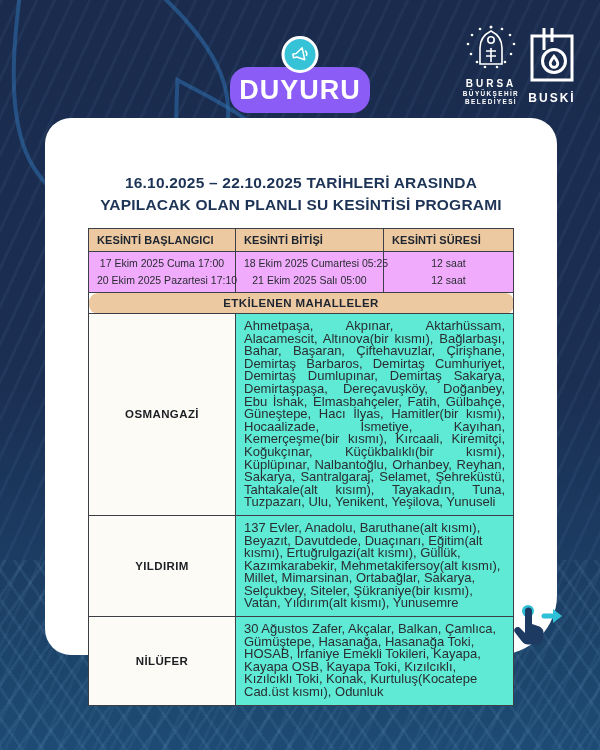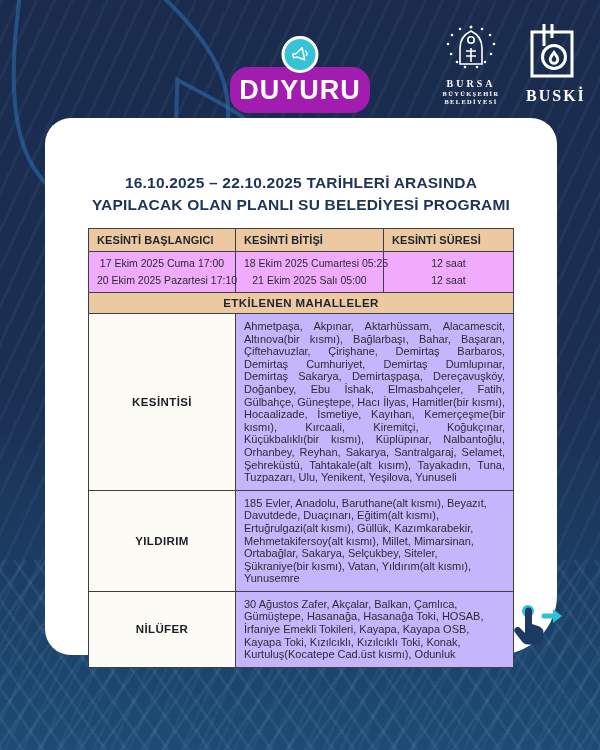--- a/index.html
+++ b/index.html
@@ -24,55 +24,55 @@
   
   .badge-wrap{position:absolute;left:50%;transform:translateX(-50%);top:36px;width:160px;text-align:center;}
   .mega-circle{
     position:absolute;left:50%;transform:translateX(-50%);top:0;
     width:37px;height:37px;border-radius:50%;background:#36c3d7;
     border:3px solid #ffffff;box-sizing:border-box;z-index:3;
     display:flex;align-items:center;justify-content:center;
   }
   .duyuru-badge{
     position:absolute;left:50%;transform:translateX(-50%);top:31px;
-    width:140px;height:46px;border-radius:18px;background:#a21caf;z-index:2;
+    width:140px;height:46px;border-radius:18px;background:#8b5cf6;z-index:2;
     display:flex;align-items:center;justify-content:center;
     color:#ffffff;font-size:27px;font-weight:800;letter-spacing:1px;
   }
-  .logos{position:absolute;top:24px;right:22px;display:flex;gap:24px;align-items:flex-end;font-family:Liberation Serif, serif;}
+  .logos{position:absolute;top:24px;right:22px;display:flex;gap:4px;align-items:flex-end;}
   .bursa-logo{width:62px;text-align:center;color:#fff;}
   .bursa-logo .l1{font-size:10px;font-weight:800;letter-spacing:3px;margin-top:2px;}
   .bursa-logo .l2{font-size:6.4px;font-weight:700;letter-spacing:1.4px;margin-top:1px;}
   .bursa-logo .l3{font-size:6.4px;font-weight:700;letter-spacing:1.4px;margin-top:1px;}
   .buski-logo{width:52px;text-align:center;color:#fff;}
-  .buski-logo .l1{font-size:16px;font-weight:800;letter-spacing:2px;margin-top:3px;}
+  .buski-logo .l1{font-size:12px;font-weight:800;letter-spacing:2px;margin-top:3px;}
 
   
   .card{
     position:absolute;left:45px;top:118px;width:512px;height:537px;
     background:#ffffff;border-radius:26px 26px 60px 26px;
   }
   .title{
     margin-top:54px;text-align:center;color:#1e3457;
     font-size:15.5px;font-weight:800;line-height:1.42;letter-spacing:0.2px;
   }
   table.program{
     border-collapse:collapse;margin:12px auto 0 auto;width:425px;table-layout:fixed;
     font-size:10.5px;color:#292c30;padding-left:12px;
   }
   table.program td,table.program th{border:1px solid #3c4046;box-sizing:border-box;}
   .tan{background:#ecc9a0;}
   th.hcell{font-size:11px;font-weight:800;color:#1c2430;text-align:left;padding:5px 8px;letter-spacing:0.1px;}
-  th.affected{font-size:11.5px;font-weight:800;color:#1c2430;text-align:center;padding:4px 8px;letter-spacing:0.4px;}
+  th.affected{font-size:11.5px;font-weight:800;color:#1c2430;text-align:center;padding:4px 8px;letter-spacing:0.4px;border-radius:9px;}
   td.datecell{background:#f0abfc;padding:3px 8px;vertical-align:middle;text-align:center;}
   td.datecell div{line-height:17px;white-space:nowrap;}
   td.dname{background:#fdfbf6;text-align:center;vertical-align:middle;
     font-weight:800;font-size:11.5px;color:#1b1e22;letter-spacing:0.4px;}
-  td.dlist{background:#c4b5fd;padding:6px 8px;vertical-align:middle;
-    font-size:11px;line-height:12.6px;color:#2a2d31;}
+  td.dlist{background:#5eead4;padding:6px 8px;vertical-align:middle;
+    font-size:13px;line-height:12.6px;color:#2a2d31;}
   td.just{text-align:justify;}
   tr.r-osmangazi td{height:172px;}
   tr.r-yildirim td{height:62px;}
   tr.r-nilufer td{height:66px;}
 
   .swipe-icon{position:absolute;left:504px;top:598px;z-index:5;}
 </style>
 </head>
 <body>
 
@@ -144,21 +144,21 @@
         <path d="M25 31 c-1.6 2.1 -2.4 3.4 -2.4 4.6 a2.4 2.4 0 0 0 4.8 0 c0-1.2 -0.8 -2.5 -2.4 -4.6 z" fill="#1b2f53"></path>
       </svg>
     </span>
     <div class="l1">BUSKİ</div>
   </div>
 </div>
 
 <div class="card">
   <div class="title">
     <div>16.10.2025 – 22.10.2025 TARİHLERİ ARASINDA</div>
-    <div>YAPILACAK OLAN PLANLI SU BELEDİYESİ PROGRAMI</div>
+    <div>YAPILACAK OLAN PLANLI SU KESİNTİSİ PROGRAMI</div>
   </div>
 
   <table class="program">
     <colgroup>
         <col style="width:147px">
         <col style="width:148px">
         <col style="width:130px">
       </colgroup>
     <tbody>
       <tr>
@@ -177,26 +177,26 @@
         </td>
         <td class="datecell">
           <div>12 saat</div>
           <div>12 saat</div>
         </td>
       </tr>
       <tr>
         <th class="affected tan" colspan="3">ETKİLENEN MAHALLELER</th>
       </tr>
       <tr class="r-osmangazi">
-        <td class="dname">KESİNTİSİ</td>
+        <td class="dname">OSMANGAZİ</td>
         <td class="dlist just" colspan="2">Ahmetpaşa, Akpınar, Aktarhüssam, Alacamescit, Altınova(bir kısmı), Bağlarbaşı, Bahar, Başaran, Çiftehavuzlar, Çirişhane, Demirtaş Barbaros, Demirtaş Cumhuriyet, Demirtaş Dumlupınar, Demirtaş Sakarya, Demirtaşpaşa, Dereçavuşköy, Doğanbey, Ebu İshak, Elmasbahçeler, Fatih, Gülbahçe, Güneştepe, Hacı İlyas, Hamitler(bir kısmı), Hocaalizade, İsmetiye, Kayıhan, Kemerçeşme(bir kısmı), Kırcaali, Kiremitçi, Koğukçınar, Küçükbalıklı(bir kısmı), Küplüpınar, Nalbantoğlu, Orhanbey, Reyhan, Sakarya, Santralgaraj, Selamet, Şehreküstü, Tahtakale(alt kısım), Tayakadın, Tuna, Tuzpazarı, Ulu, Yenikent, Yeşilova, Yunuseli</td>
       </tr>
       <tr class="r-yildirim">
         <td class="dname">YILDIRIM</td>
-        <td class="dlist" colspan="2">185 Evler, Anadolu, Baruthane(alt kısmı), Beyazıt, Davutdede, Duaçınarı, Eğitim(alt kısmı), Ertuğrulgazi(alt kısmı), Güllük, Kazımkarabekir, Mehmetakifersoy(alt kısmı), Millet, Mimarsinan, Ortabağlar, Sakarya, Selçukbey, Siteler, Şükraniye(bir kısmı), Vatan, Yıldırım(alt kısmı), Yunusemre</td>
+        <td class="dlist" colspan="2">137 Evler, Anadolu, Baruthane(alt kısmı), Beyazıt, Davutdede, Duaçınarı, Eğitim(alt kısmı), Ertuğrulgazi(alt kısmı), Güllük, Kazımkarabekir, Mehmetakifersoy(alt kısmı), Millet, Mimarsinan, Ortabağlar, Sakarya, Selçukbey, Siteler, Şükraniye(bir kısmı), Vatan, Yıldırım(alt kısmı), Yunusemre</td>
       </tr>
       <tr class="r-nilufer">
         <td class="dname">NİLÜFER</td>
         <td class="dlist" colspan="2">30 Ağustos Zafer, Akçalar, Balkan, Çamlıca, Gümüştepe, Hasanağa, Hasanağa Toki, HOSAB, İrfaniye Emekli Tokileri, Kayapa, Kayapa OSB, Kayapa Toki, Kızılcıklı, Kızılcıklı Toki, Konak, Kurtuluş(Kocatepe Cad.üst kısmı), Odunluk</td>
       </tr>
     </tbody>
   </table>
 </div>
 
 <div class="swipe-icon">

